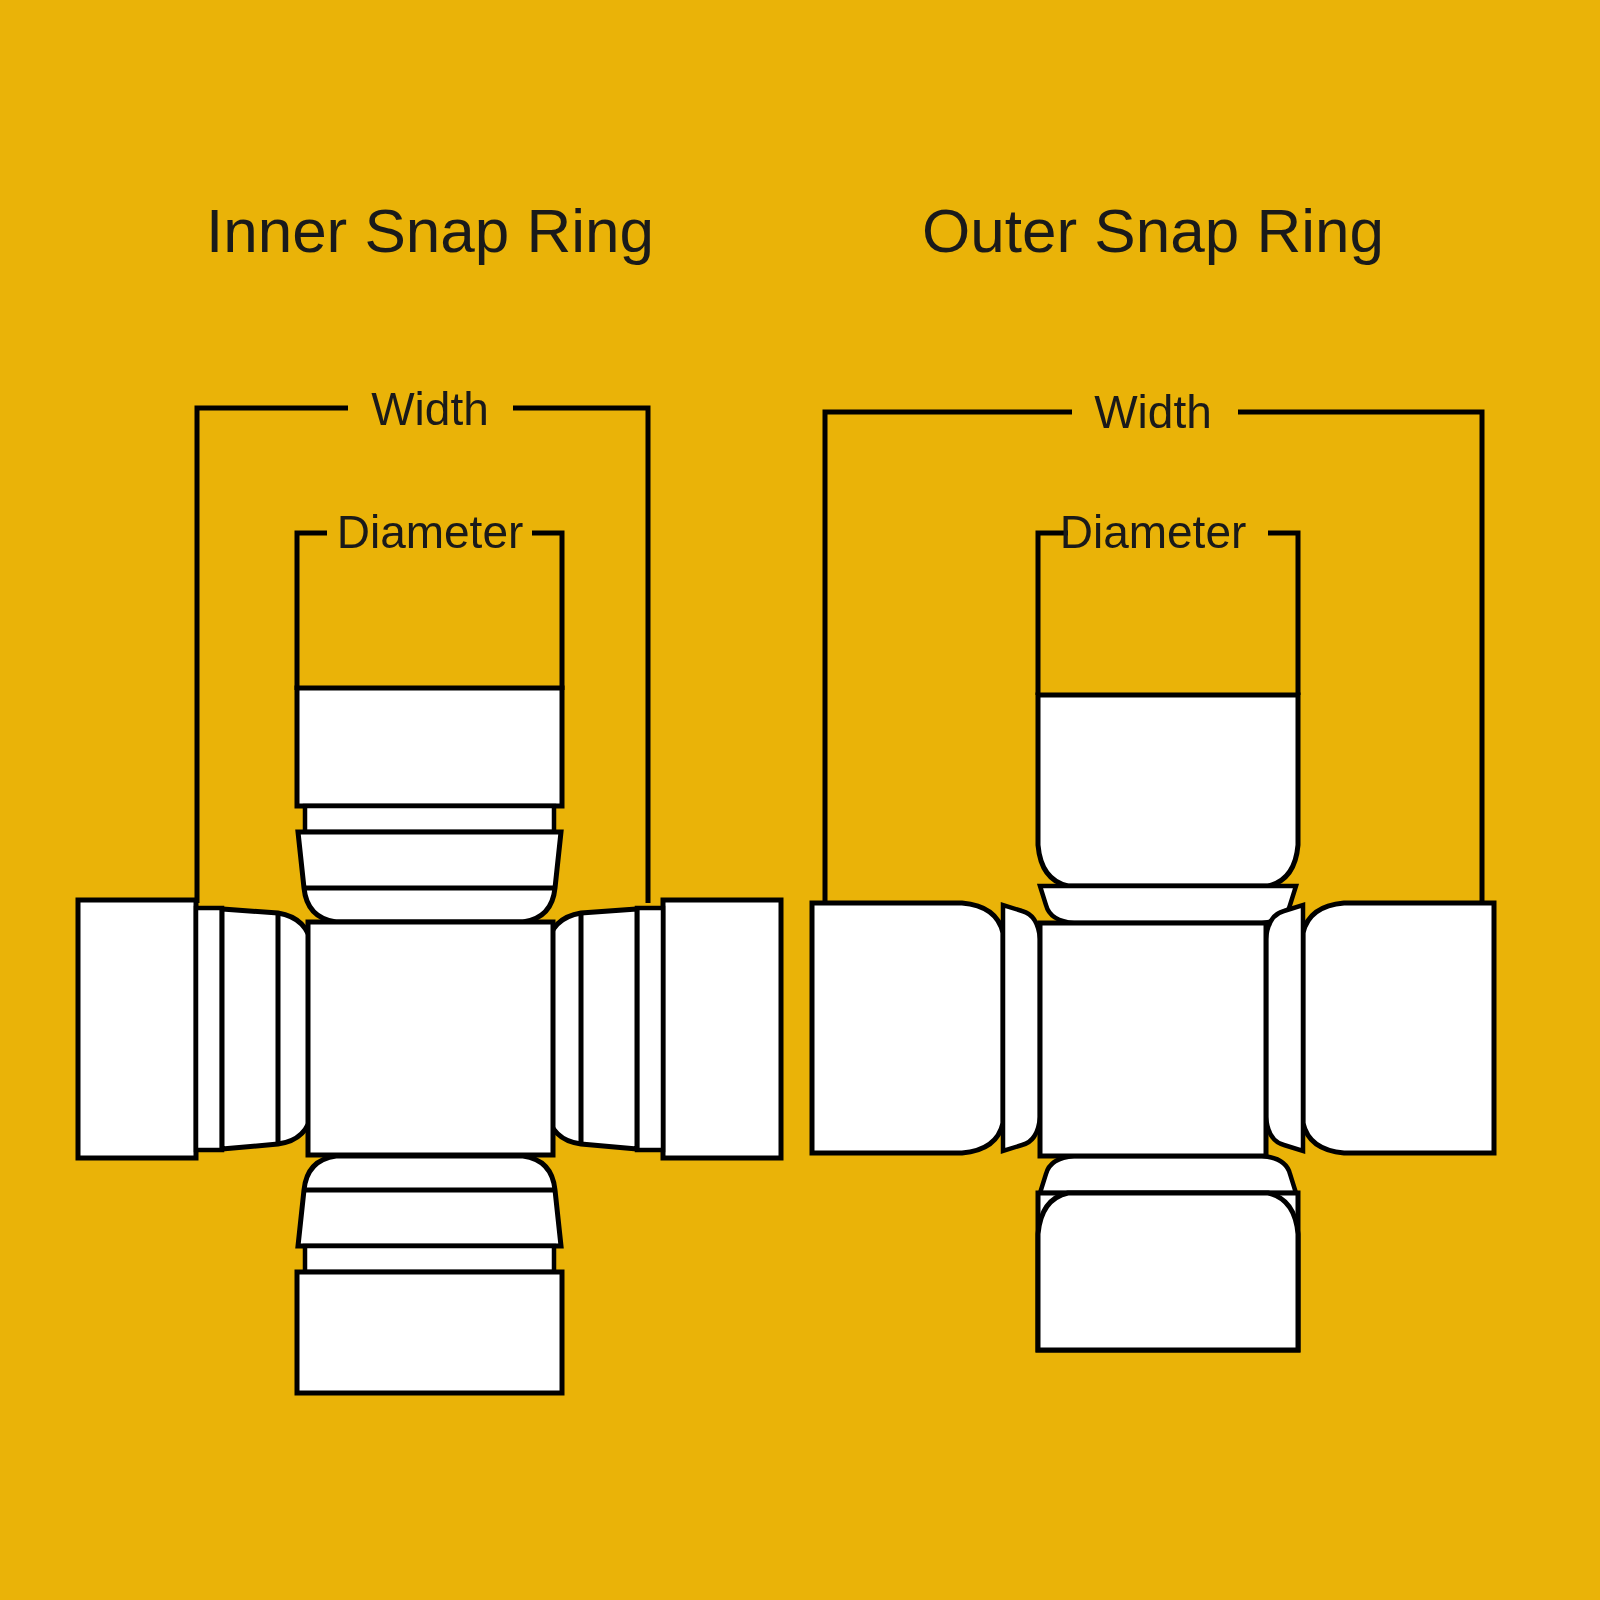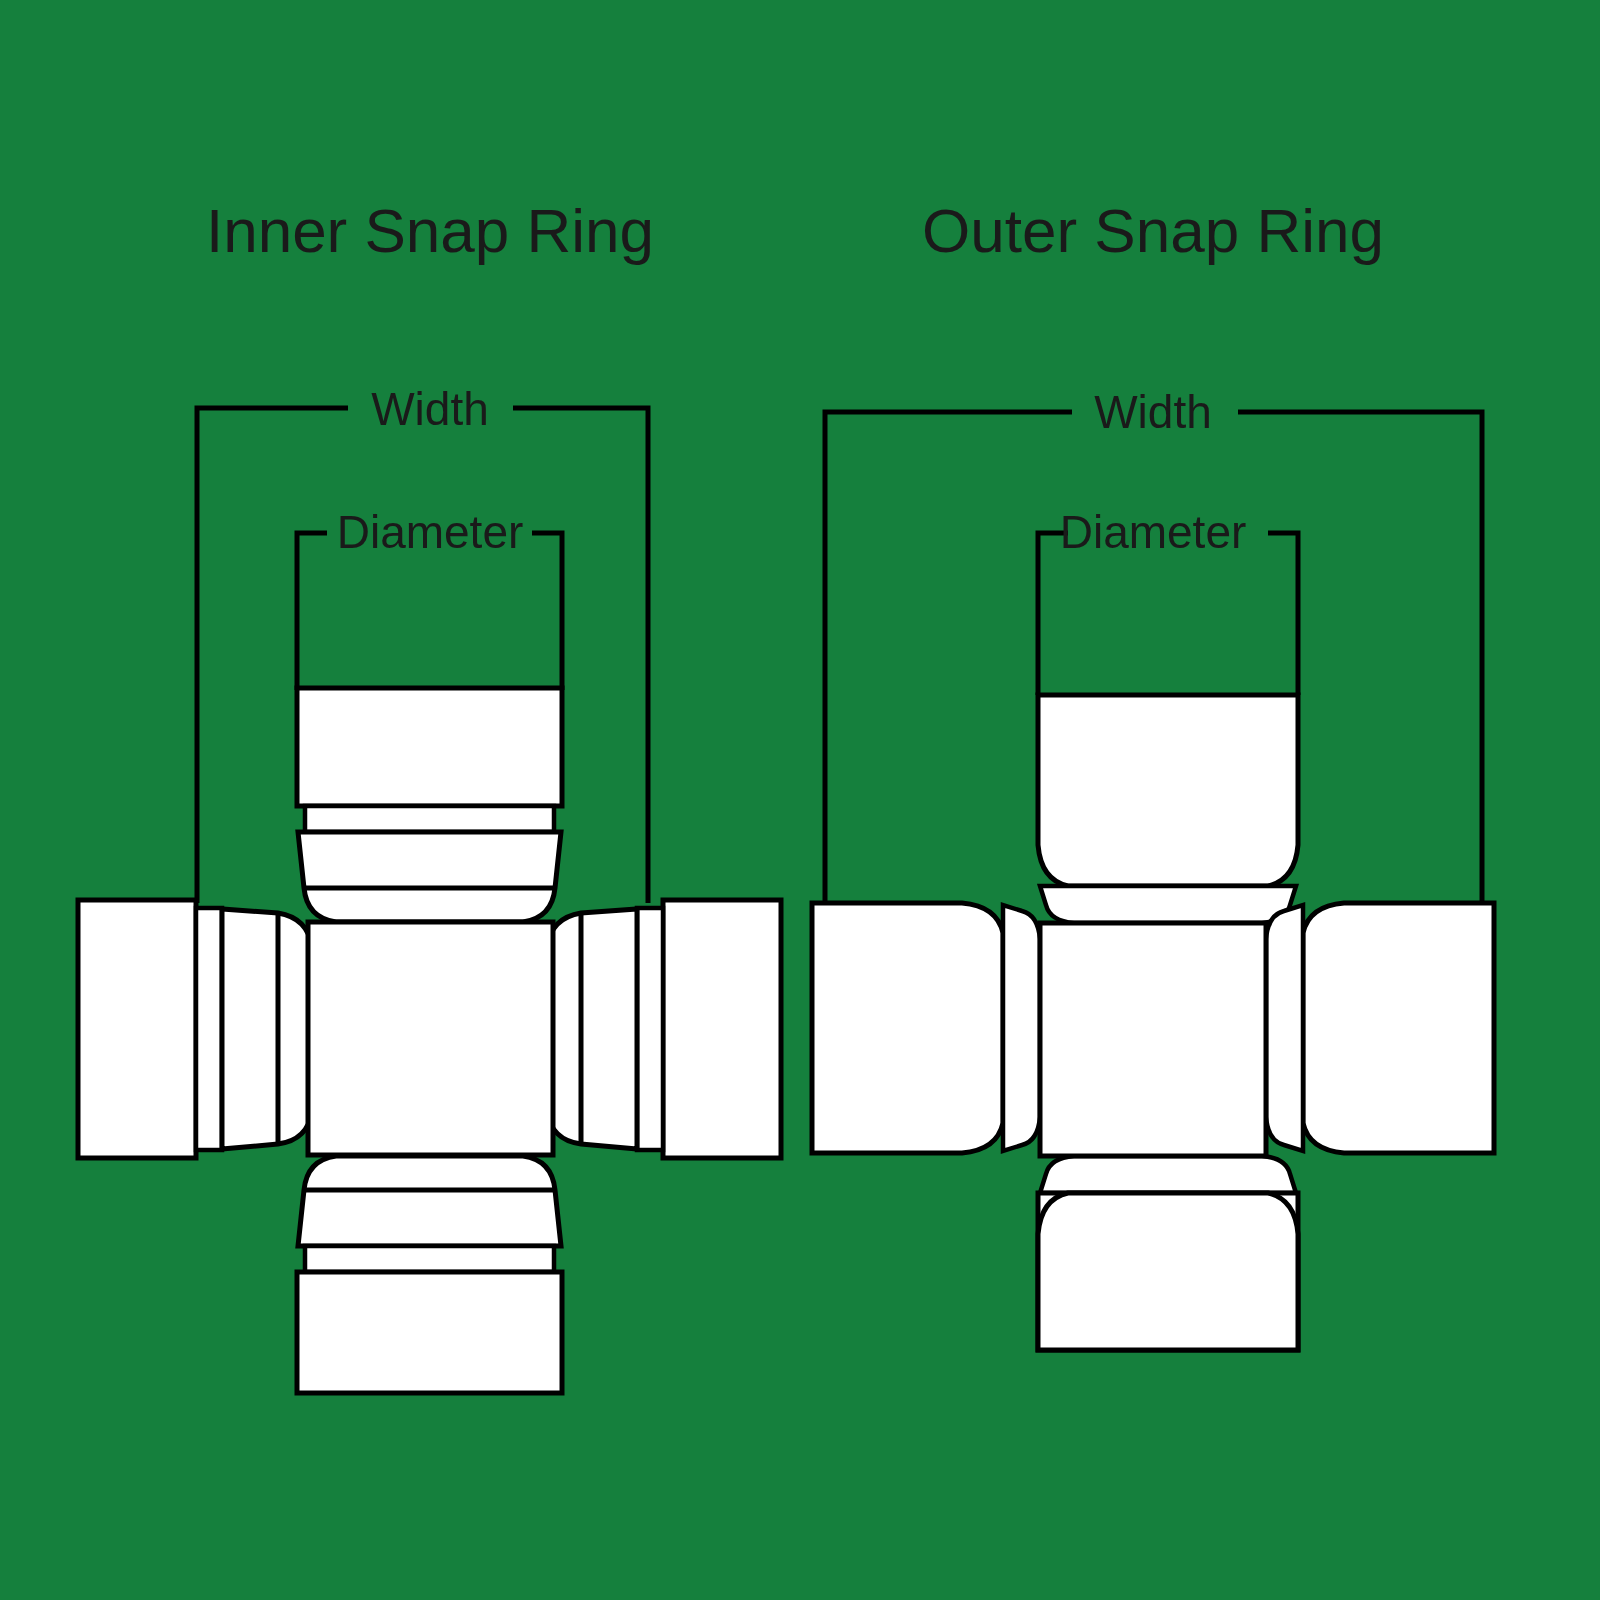--- a/index.html
+++ b/index.html
@@ -10,21 +10,21 @@
   body {
     width: 1600px;
     height: 1600px;
     font-family: "Liberation Sans", sans-serif;
     overflow: hidden;
   }
   #canvas {
     position: relative;
     width: 1600px;
     height: 1600px;
-    background: #15803d;
+    background: #eab308;
   }
   .diagram-svg {
     position: absolute;
     top: 0;
     left: 0;
     width: 1600px;
     height: 1600px;
   }
   .title-text {
     font-family: "Liberation Sans", sans-serif;

